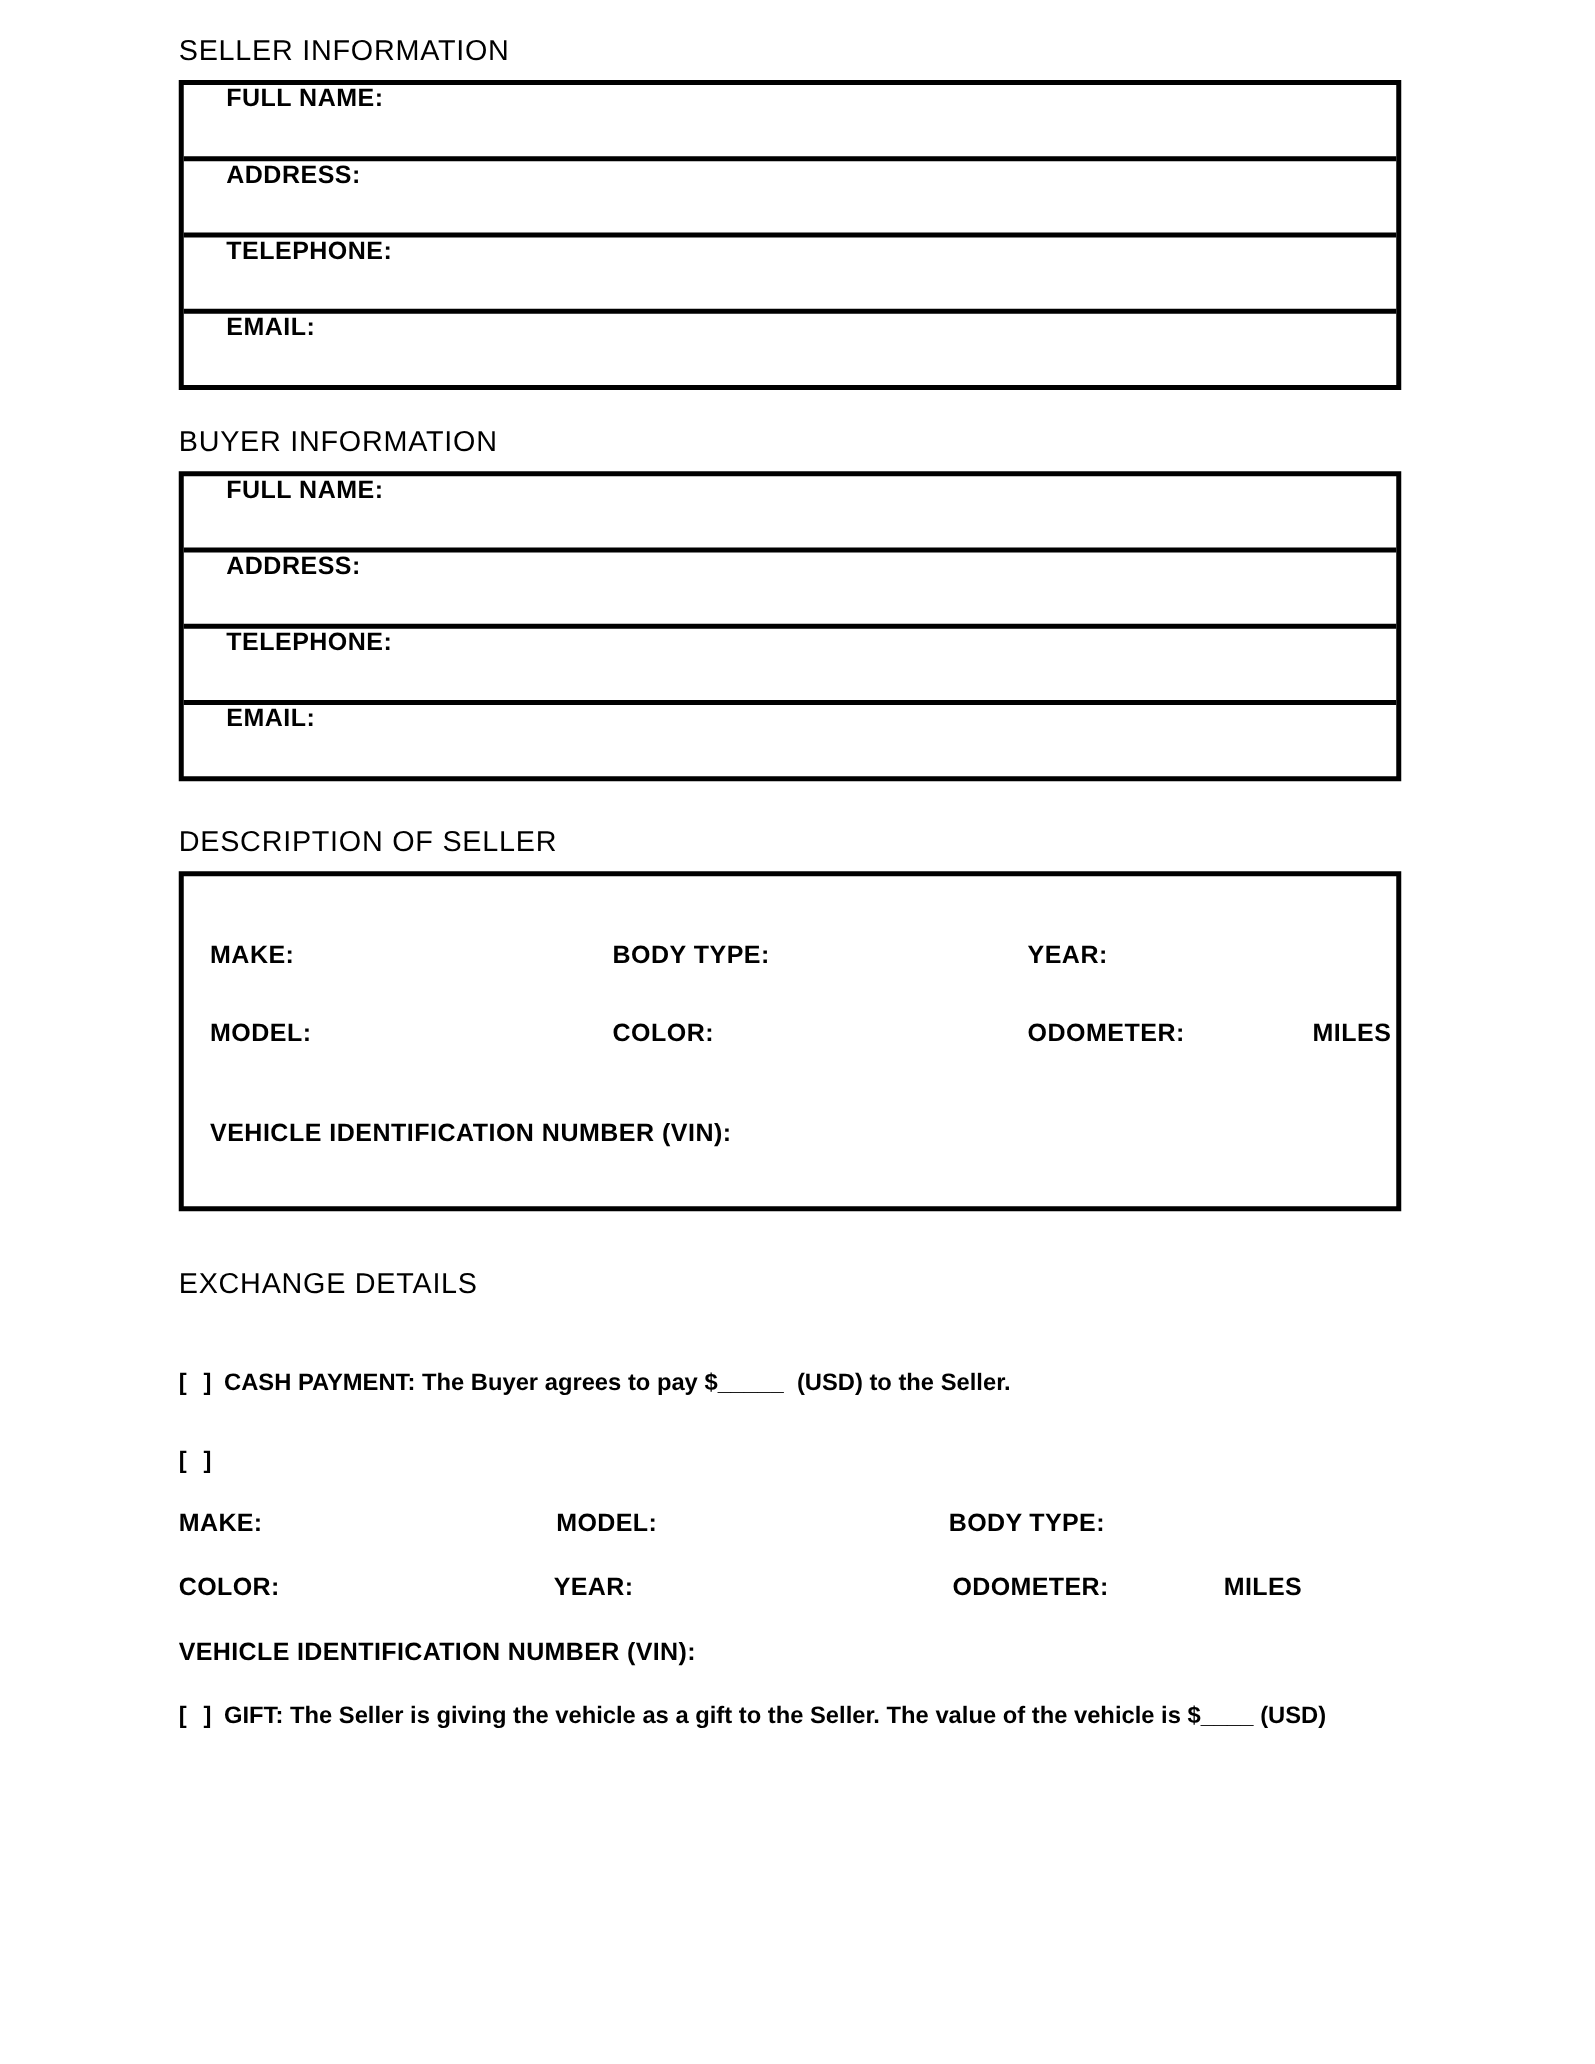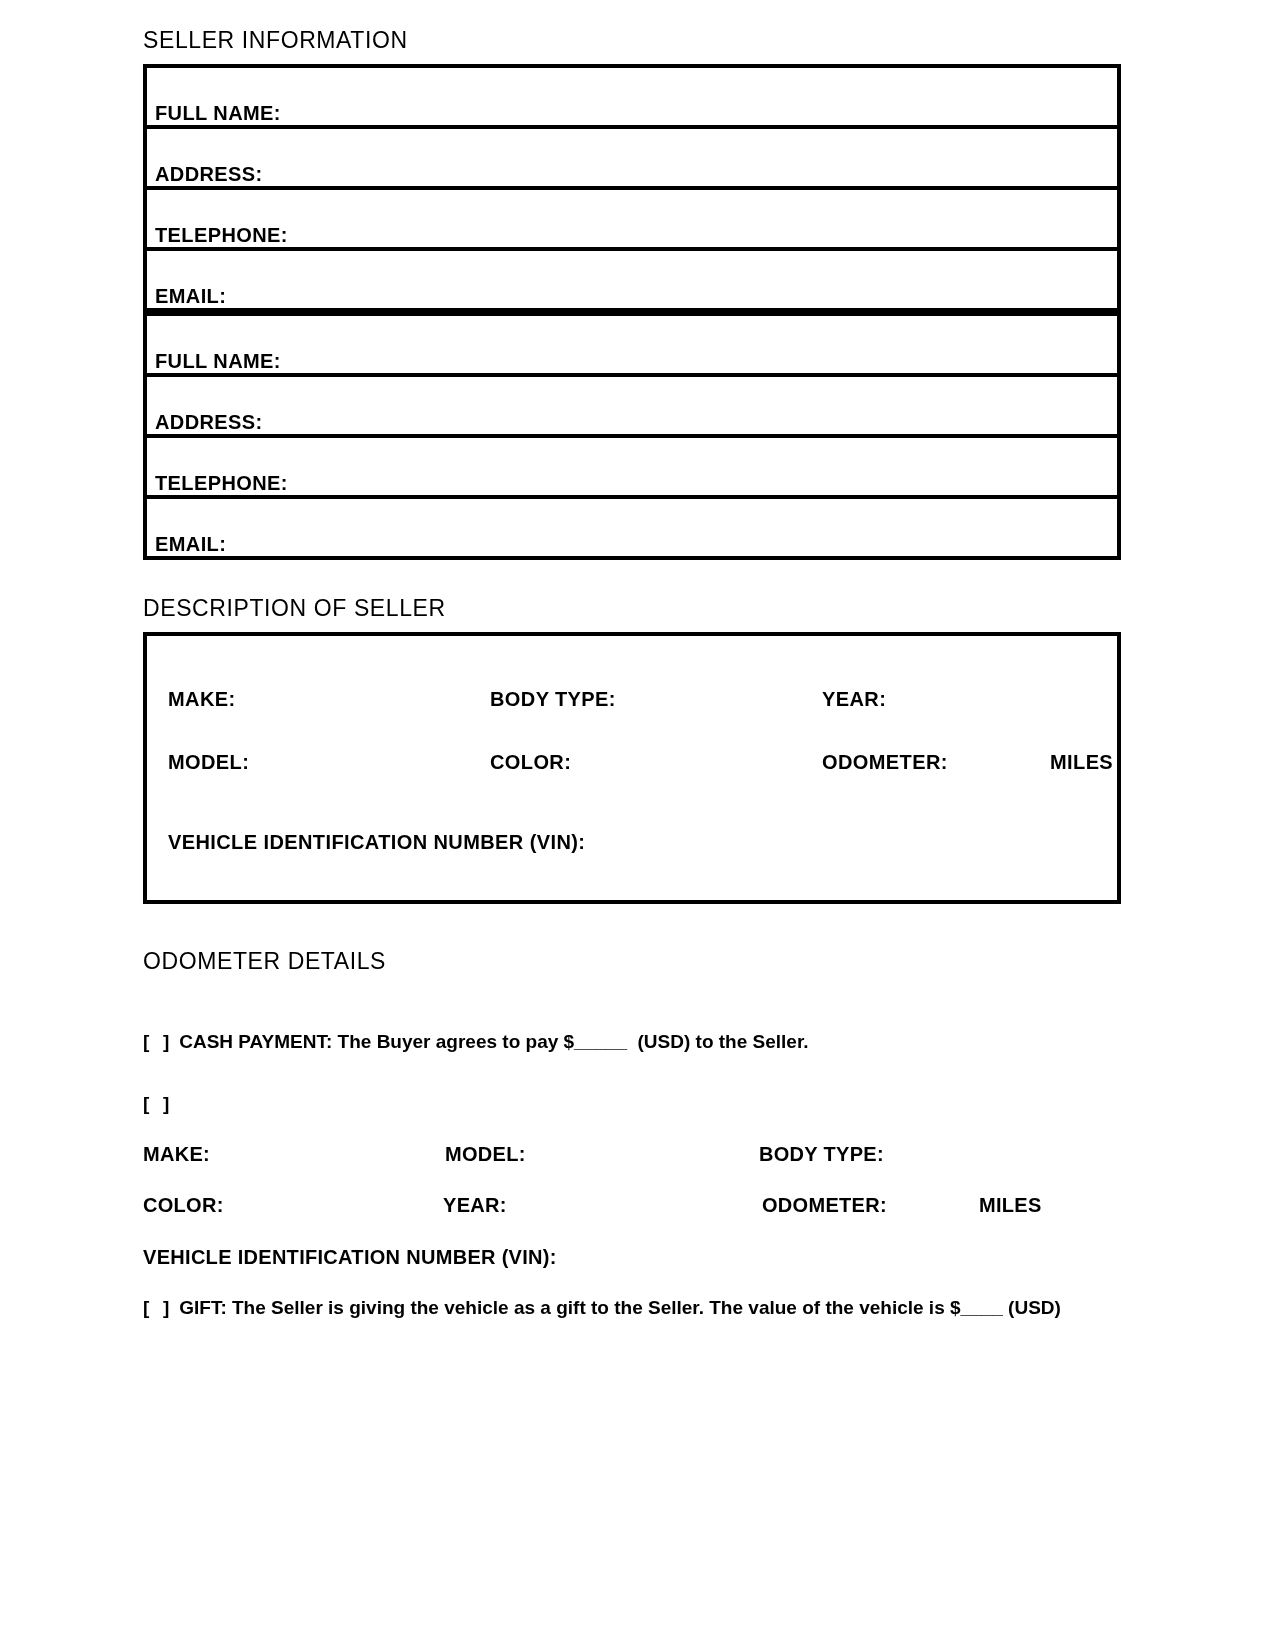--- a/index.html
+++ b/index.html
@@ -47,22 +47,22 @@
 
   
   .info-box {
     border: 4px solid #000;
     width: 970px;
     background: #fff;
   }
   .info-row {
     height: 57px;
     display: flex;
-    align-items: flex-end;
-    padding: 0 8px;
+    align-items: flex-start;
+    padding: 0 34px;
     border-bottom: 4px solid #000;
   }
   .info-row:last-child { border-bottom: none; gap: 12px; }
   .field-label {
     font-size: 20px;
     letter-spacing: 0.4px;
     white-space: nowrap;
   }
   .fill { flex: 1 1 auto; align-self: stretch; }
 
@@ -153,20 +153,21 @@
     <div class="info-row">
       <span class="field-label">TELEPHONE:</span>
       <div class="fill"></div>
     </div>
     <div class="info-row">
       <span class="field-label">EMAIL:</span>
       <div class="fill"></div>
     </div>
   </div>
 
+  <h2 class="section-heading h-buyer">BUYER INFORMATION</h2>
   <div class="info-box">
     <div class="info-row">
       <span class="field-label">FULL NAME:</span>
       <div class="fill"></div>
     </div>
     <div class="info-row">
       <span class="field-label">ADDRESS:</span>
       <div class="fill"></div>
     </div>
     <div class="info-row">
@@ -214,21 +215,21 @@
       </div>
     </div>
     <div class="desc-row desc-row-3">
       <div class="desc-cell dc-grow">
         <span class="field-label">VEHICLE IDENTIFICATION NUMBER (VIN):</span>
         <div class="fill"></div>
       </div>
     </div>
   </div>
 
-  <h2 class="section-heading h-exchange">ODOMETER DETAILS</h2>
+  <h2 class="section-heading h-exchange">EXCHANGE DETAILS</h2>
 
   <p class="exchange-line line-cash">
     <span class="checkbox">[  ]</span>
     <span>CASH PAYMENT: The Buyer agrees to pay $_____  (USD) to the Seller.</span>
   </p>
 
   <p class="exchange-line line-trade">
     <span class="checkbox">[  ]</span>
   </p>
 

